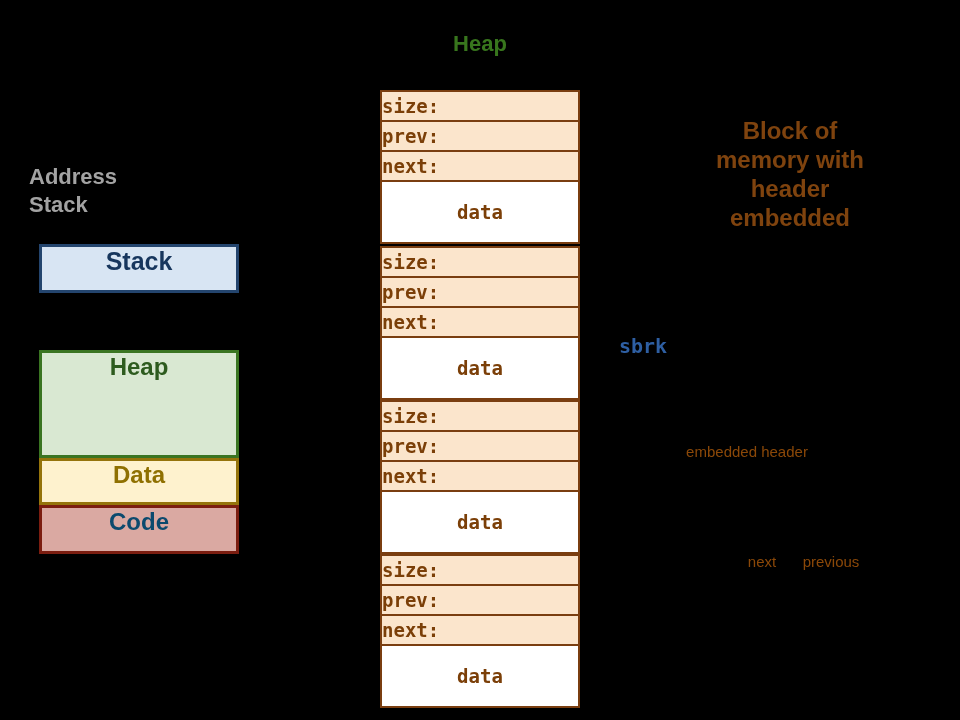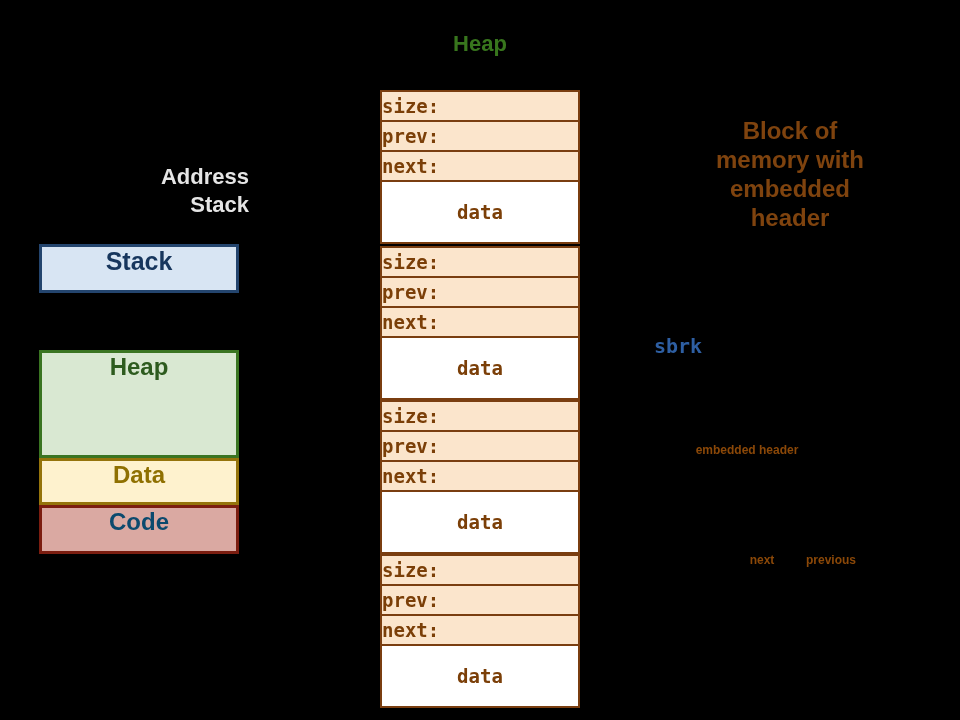--- a/index.html
+++ b/index.html
@@ -17,23 +17,23 @@
   #heap-title {
     left: 380px; top: 31px; width: 200px;
     text-align: center;
     font-size: 22px; font-weight: bold;
     color: #38761D;
   }
 
   
   #addr-title {
     left: 29px; top: 163px; width: 220px;
-    text-align: right;
+    text-align: left;
     font-size: 22px; font-weight: bold; line-height: 28px;
-    color: #e5e5e5;
+    color: #a3a3a3;
   }
 
   
   .mem-map-box {
     left: 39px; width: 200px;
     box-sizing: border-box;
     display: flex; justify-content: center;
     font-weight: bold; font-size: 24px;
   }
   #stack-box { top: 244px; height: 49px; background: #D8E5F3; border: 3px solid #24456E; color: #17365D; font-size: 25px; }
@@ -76,24 +76,23 @@
     left: 690px; top: 116px; width: 200px;
     text-align: center;
     font-size: 24px; font-weight: bold; line-height: 29px;
     color: #7F430E;
   }
   #sbrk-label {
     left: 619px; top: 334px;
     font-family: "DejaVu Sans Mono", "Liberation Mono", monospace;
     font-weight: bold; font-size: 20px;
     color: #2E5FA3;
-    margin-left: 35px;
   }
   .brown-note {
-    font-size: 12px; font-weight: bold;
+    font-size: 15px; font-weight: normal;
     color: #8B4808;
     text-align: center;
   }
   #embedded-header-label { left: 647px; top: 443px; width: 200px; }
   #next-label { left: 712px; top: 553px; width: 100px; }
   #previous-label { left: 781px; top: 553px; width: 100px; }
 </style>
 </head>
 <body>
 
@@ -179,22 +178,22 @@
       <div class="mem-data">
           <span>data</span>
         </div>
     </div>
 
   </div>
 
   <div id="block-note" class="abs">
     <div>Block of</div>
     <div>memory with</div>
+    <div>header</div>
     <div>embedded</div>
-    <div>header</div>
   </div>
 
   <div id="sbrk-label" class="abs">sbrk</div>
 
   <div id="embedded-header-label" class="abs brown-note">embedded header</div>
 
   <div id="next-label" class="abs brown-note">next</div>
 
   <div id="previous-label" class="abs brown-note">previous</div>
 

